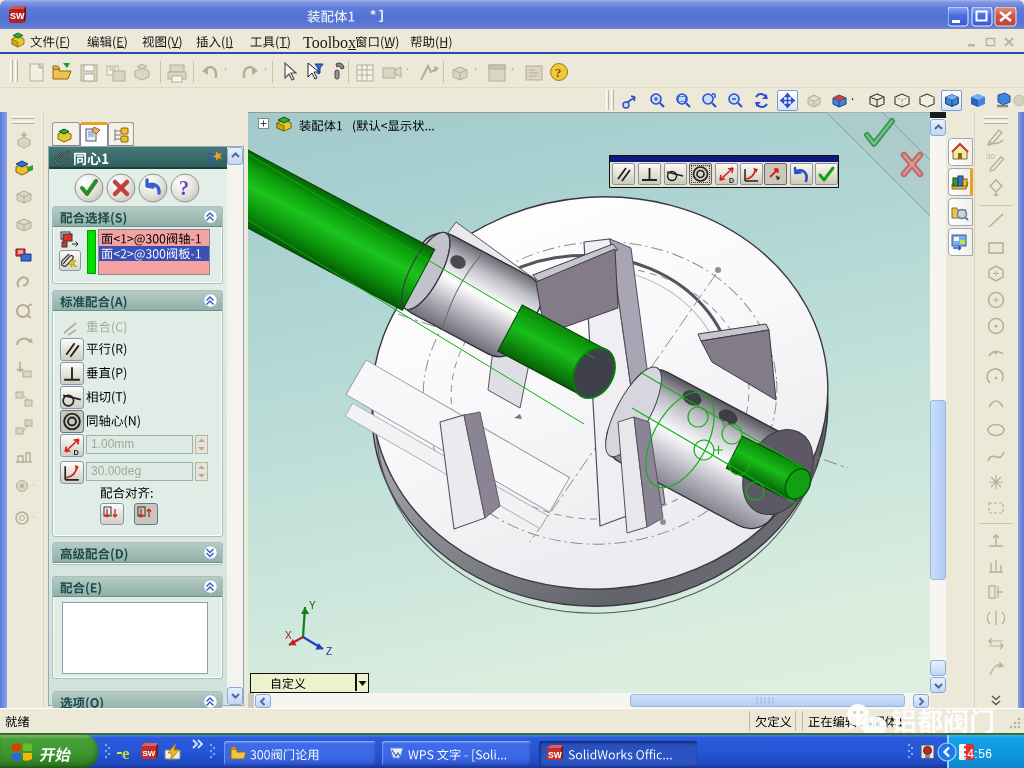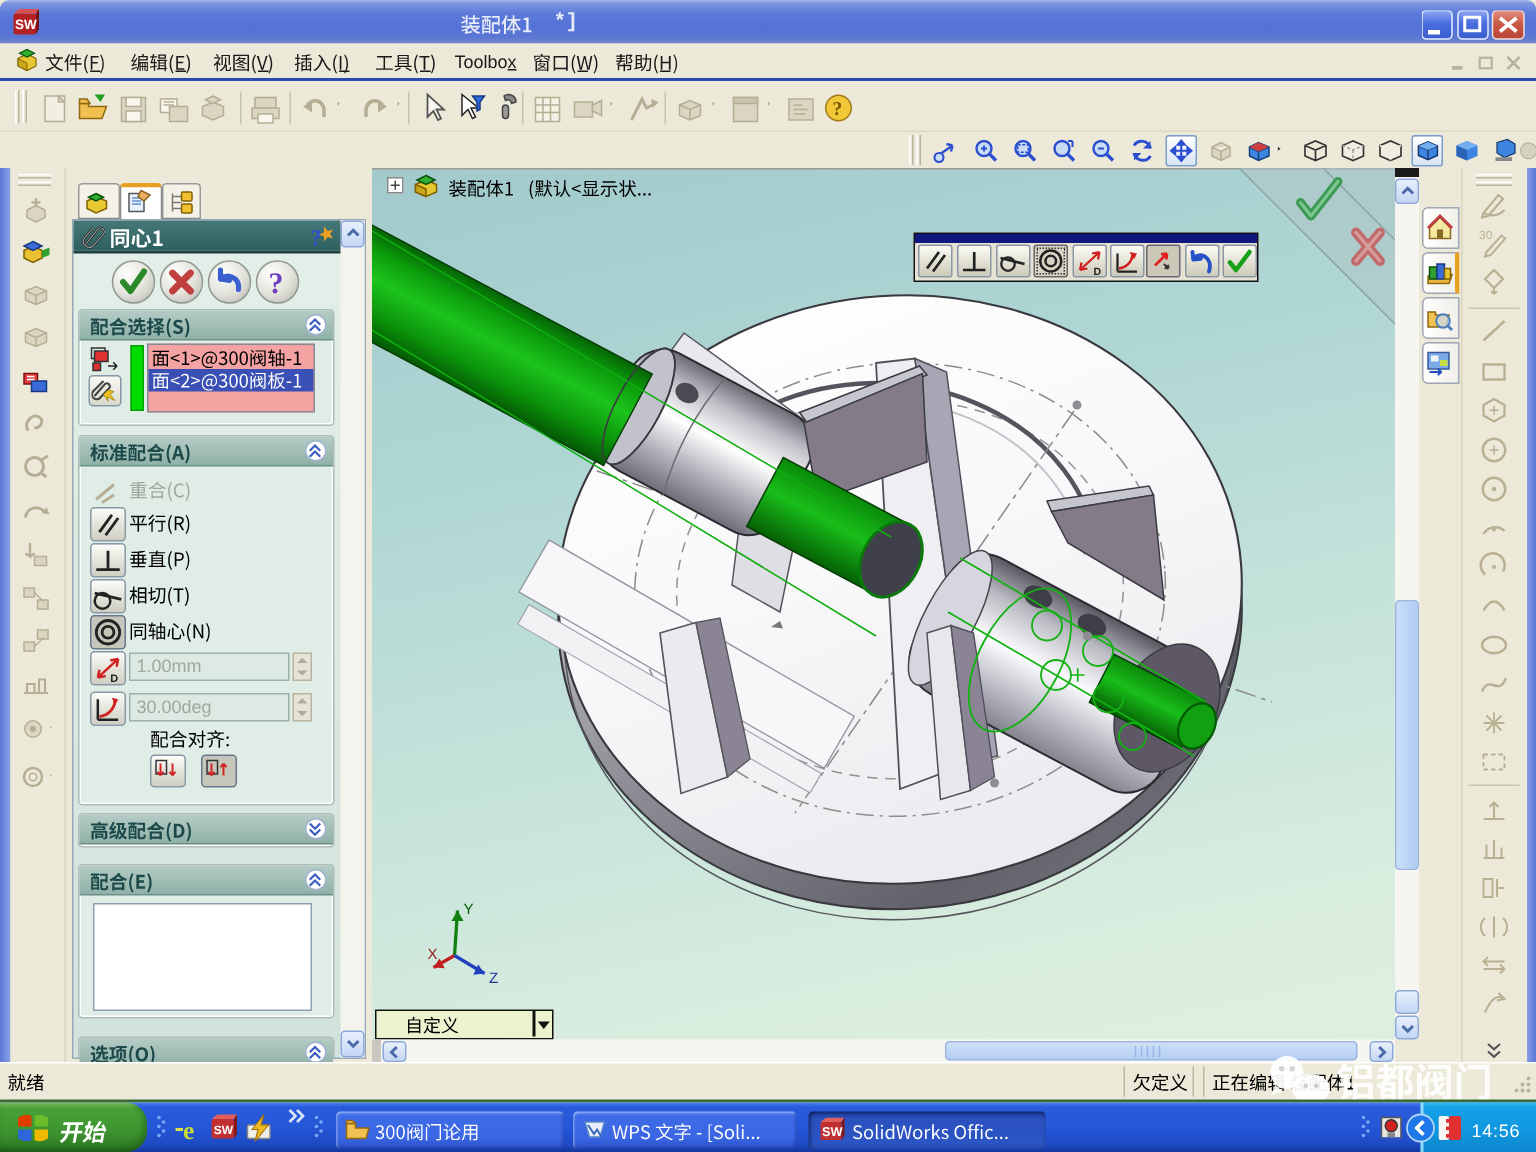--- a/index.html
+++ b/index.html
@@ -65,21 +65,21 @@
     </svg>
 <div class="abs" style="left:280px;top:47px;width:7px;height:1px;background:#1A1A1A"></div>
 <svg class="t" style="left:355px;top:33.5px;" width="45" height="16" viewBox="0 -12.5 45 16">
       <path d="M2.0 -5.9H10.6V1.0H9.6V-5.2H3.0V1.0H2.0ZM5.4 -7.2 6.4 -7.0Q6.1 -6.5 5.8 -6.1Q5.5 -5.7 5.2 -5.4L4.4 -5.6Q4.7 -6.0 4.9 -6.4Q5.2 -6.8 5.4 -7.2ZM2.4 -0.2H10.2V0.5H2.4ZM8.0 -4.2H8.2L8.3 -4.2L8.8 -4.0Q8.4 -3.0 7.6 -2.3Q6.9 -1.6 5.9 -1.1Q4.9 -0.7 3.9 -0.4Q3.8 -0.6 3.7 -0.7Q3.6 -0.9 3.5 -1.0Q4.4 -1.2 5.3 -1.6Q6.3 -2.0 7.0 -2.6Q7.7 -3.2 8.0 -4.1ZM4.9 -4.9 5.7 -4.8Q5.4 -4.2 5.0 -3.7Q4.6 -3.1 4.0 -2.6Q3.9 -2.7 3.7 -2.8Q3.6 -3.0 3.4 -3.0Q4.0 -3.5 4.4 -4.0Q4.7 -4.5 4.9 -4.9ZM5.0 -4.2H8.2V-3.6H4.5ZM4.6 -2.7 5.0 -3.2Q5.7 -3.0 6.4 -2.6Q7.2 -2.3 7.8 -1.9Q8.5 -1.5 8.9 -1.2L8.4 -0.6Q8.0 -1.0 7.4 -1.3Q6.7 -1.7 6.0 -2.1Q5.2 -2.5 4.6 -2.7ZM1.0 -9.4H11.5V-7.5H10.5V-8.7H1.9V-7.5H1.0ZM4.6 -8.4 5.3 -8.0Q4.8 -7.5 4.2 -7.1Q3.6 -6.8 2.9 -6.5Q2.2 -6.1 1.6 -5.9L1.1 -6.7Q1.7 -6.8 2.3 -7.1Q2.9 -7.4 3.5 -7.7Q4.1 -8.0 4.6 -8.4ZM7.2 -7.9 7.8 -8.4Q8.4 -8.2 9.1 -7.8Q9.8 -7.5 10.5 -7.1Q11.1 -6.8 11.5 -6.5L10.9 -5.9Q10.5 -6.2 9.9 -6.5Q9.3 -6.9 8.6 -7.3Q7.8 -7.6 7.2 -7.9ZM5.3 -10.3 6.3 -10.6Q6.5 -10.2 6.7 -9.8Q6.9 -9.4 7.0 -9.1L6.0 -8.8Q5.9 -9.1 5.7 -9.5Q5.5 -10.0 5.3 -10.3Z M14.1 -9.2H23.5V0.6H22.4V-8.2H15.1V0.7H14.1ZM14.5 -1.3H23.1V-0.4H14.5Z M28.0 2.5Q27.1 1.0 26.6 -0.5Q26.1 -2.0 26.1 -3.9Q26.1 -5.7 26.6 -7.3Q27.1 -8.8 28.0 -10.2L28.7 -9.9Q27.9 -8.6 27.5 -7.0Q27.1 -5.5 27.1 -3.9Q27.1 -2.3 27.5 -0.7Q27.9 0.8 28.7 2.1Z M31.5 0.0 29.5 -9.2H30.7L31.7 -4.2Q31.8 -3.4 32.0 -2.7Q32.1 -2.0 32.2 -1.2H32.3Q32.5 -2.0 32.6 -2.7Q32.8 -3.4 33.0 -4.2L34.2 -9.2H35.3L36.5 -4.2Q36.7 -3.4 36.9 -2.7Q37.0 -2.0 37.2 -1.2H37.3Q37.4 -2.0 37.5 -2.7Q37.7 -3.4 37.8 -4.2L38.8 -9.2H39.9L38.0 0.0H36.6L35.2 -5.5Q35.1 -6.1 35.0 -6.6Q34.8 -7.1 34.7 -7.6H34.7Q34.6 -7.1 34.5 -6.6Q34.3 -6.1 34.2 -5.5L32.9 0.0Z M41.4 2.5 40.7 2.1Q41.5 0.8 41.9 -0.7Q42.3 -2.3 42.3 -3.9Q42.3 -5.5 41.9 -7.0Q41.5 -8.6 40.7 -9.9L41.4 -10.2Q42.3 -8.8 42.8 -7.3Q43.3 -5.7 43.3 -3.9Q43.3 -2.0 42.8 -0.5Q42.3 1.0 41.4 2.5Z" fill="#1A1A1A"></path>
     </svg>
 <div class="abs" style="left:385px;top:47px;width:7px;height:1px;background:#1A1A1A"></div>
 <svg class="t" style="left:410px;top:33.5px;" width="44" height="16" viewBox="0 -12.5 44 16">
       <path d="M0.8 -9.5H6.7V-8.7H0.8ZM0.6 -6.1H6.7V-5.4H0.6ZM1.1 -7.8H6.4V-7.1H1.1ZM7.3 -10.0H10.9V-9.2H8.2V-3.8H7.3ZM10.7 -10.0H10.9L11.1 -10.0L11.7 -9.6Q11.4 -9.1 11.0 -8.6Q10.6 -8.1 10.2 -7.6Q11.0 -7.1 11.3 -6.6Q11.6 -6.2 11.6 -5.8Q11.6 -5.4 11.5 -5.1Q11.3 -4.8 11.0 -4.6Q10.8 -4.6 10.6 -4.5Q10.4 -4.5 10.3 -4.4Q9.9 -4.4 9.5 -4.4Q9.2 -4.4 8.8 -4.4Q8.8 -4.6 8.7 -4.8Q8.6 -5.1 8.5 -5.2Q8.9 -5.2 9.2 -5.2Q9.6 -5.2 9.9 -5.2Q10.0 -5.2 10.1 -5.2Q10.3 -5.3 10.4 -5.3Q10.7 -5.4 10.7 -5.8Q10.7 -6.2 10.3 -6.6Q10.0 -7.0 9.2 -7.5Q9.5 -7.8 9.8 -8.3Q10.0 -8.7 10.3 -9.1Q10.6 -9.5 10.7 -9.8ZM3.4 -10.5H4.4V-6.8Q4.4 -6.4 4.2 -5.9Q4.1 -5.5 3.8 -5.0Q3.5 -4.5 2.9 -4.0Q2.4 -3.5 1.5 -3.2Q1.4 -3.4 1.2 -3.6Q1.0 -3.8 0.9 -3.9Q1.6 -4.2 2.1 -4.5Q2.6 -4.9 2.9 -5.3Q3.2 -5.7 3.3 -6.1Q3.4 -6.5 3.4 -6.8ZM5.7 -4.3H6.7V1.0H5.7ZM1.9 -3.3H10.3V-2.4H2.8V0.3H1.9ZM9.9 -3.3H10.8V-0.7Q10.8 -0.4 10.7 -0.2Q10.6 0.1 10.3 0.2Q10.0 0.3 9.5 0.3Q9.0 0.3 8.2 0.3Q8.2 0.1 8.1 -0.1Q8.0 -0.3 7.9 -0.5Q8.3 -0.5 8.6 -0.5Q9.0 -0.5 9.2 -0.5Q9.5 -0.5 9.6 -0.5Q9.8 -0.5 9.8 -0.6Q9.9 -0.6 9.9 -0.7Z M18.3 -7.7H23.6V-6.8H18.3ZM23.2 -7.7H24.1Q24.1 -7.7 24.1 -7.6Q24.1 -7.5 24.1 -7.4Q24.1 -7.3 24.1 -7.2Q24.1 -5.2 24.0 -3.8Q24.0 -2.5 23.9 -1.6Q23.8 -0.7 23.7 -0.3Q23.6 0.2 23.5 0.4Q23.3 0.7 23.1 0.8Q22.8 0.9 22.5 0.9Q22.3 0.9 21.8 0.9Q21.3 0.9 20.8 0.9Q20.8 0.7 20.7 0.4Q20.7 0.2 20.5 -0.0Q21.1 0.0 21.5 0.0Q22.0 0.0 22.2 0.0Q22.3 0.1 22.4 0.0Q22.5 -0.0 22.6 -0.1Q22.8 -0.3 22.9 -0.7Q22.9 -1.2 23.0 -2.0Q23.1 -2.9 23.1 -4.2Q23.2 -5.5 23.2 -7.5ZM20.4 -10.5H21.3Q21.3 -9.1 21.3 -7.7Q21.2 -6.3 21.1 -5.0Q20.9 -3.8 20.6 -2.6Q20.2 -1.5 19.5 -0.6Q18.9 0.3 17.8 1.0Q17.7 0.9 17.5 0.6Q17.3 0.4 17.1 0.3Q18.1 -0.3 18.8 -1.2Q19.4 -2.0 19.7 -3.1Q20.1 -4.1 20.2 -5.3Q20.4 -6.5 20.4 -7.8Q20.4 -9.1 20.4 -10.5ZM13.8 -9.9H17.9V-1.8H17.0V-9.0H14.7V-1.0H13.8ZM12.9 -1.2Q13.6 -1.3 14.5 -1.5Q15.5 -1.7 16.5 -1.9Q17.6 -2.2 18.6 -2.4L18.7 -1.5Q17.7 -1.3 16.7 -1.1Q15.7 -0.8 14.8 -0.6Q13.8 -0.4 13.1 -0.2ZM14.3 -7.2H17.4V-6.4H14.3ZM14.3 -4.5H17.4V-3.7H14.3Z M28.0 2.5Q27.1 1.0 26.6 -0.5Q26.1 -2.0 26.1 -3.9Q26.1 -5.7 26.6 -7.3Q27.1 -8.8 28.0 -10.2L28.7 -9.9Q27.9 -8.6 27.5 -7.0Q27.1 -5.5 27.1 -3.9Q27.1 -2.3 27.5 -0.7Q27.9 0.8 28.7 2.1Z M30.5 0.0V-9.2H31.6V-5.3H35.9V-9.2H37.1V0.0H35.9V-4.3H31.6V0.0Z M39.6 2.5 38.9 2.1Q39.7 0.8 40.1 -0.7Q40.5 -2.3 40.5 -3.9Q40.5 -5.5 40.1 -7.0Q39.7 -8.6 38.9 -9.9L39.6 -10.2Q40.4 -8.8 40.9 -7.3Q41.4 -5.7 41.4 -3.9Q41.4 -2.0 40.9 -0.5Q40.4 1.0 39.6 2.5Z" fill="#1A1A1A"></path>
     </svg>
 <div class="abs" style="left:440px;top:47px;width:7px;height:1px;background:#1A1A1A"></div>
-<div class="abs" style="left:303px;top:34px;width:50px;height:14px;color:#1A1A1A;font-size:12px;font-family:Liberation Sans, sans-serif">Toolbo<span style="text-decoration:underline">x</span></div>
+<div class="abs" style="left:303px;top:34px;width:50px;height:14px;color:#1A1A1A;font-size:16px;font-family:Liberation Serif, serif">Toolbo<span style="text-decoration:underline">x</span></div>
 <svg class="abs" style="left:965px;top:34px" width="54" height="16" viewBox="0 0 54 16">
 <rect x="3" y="10" width="7" height="2.5" fill="#B8B4A4"></rect>
 <rect x="21.5" y="4.5" width="8" height="7" fill="none" stroke="#B8B4A4" stroke-width="1.5"></rect>
 <path d="M40 4 L48 12 M48 4 L40 12" stroke="#B8B4A4" stroke-width="1.8"></path>
     </svg>
 <div class="abs" style="left:0;top:52px;width:1024px;height:2px;background:#2A4AB0"></div>
 <div class="abs" style="left:0;top:54px;width:1024px;height:34px;background:#ECE9D8;border-bottom:1px solid #DDD9C3"></div>
 <div class="abs" style="left:10px;top:60px;width:3px;height:22px;border-left:1px solid #fff;border-right:1px solid #B8B49E"></div>
 <div class="abs" style="left:15px;top:60px;width:3px;height:22px;border-left:1px solid #fff;border-right:1px solid #B8B49E"></div>
 <svg class="abs" style="left:26px;top:62px" width="22" height="22" viewBox="0 0 22 22">
@@ -1028,13 +1028,13 @@
       <circle cx="10" cy="10" r="9" fill="#1E78E8" stroke="#B0D4F8" stroke-width="1.2"></circle>
       <path d="M12 5.5 L7.5 10 L12 14.5" fill="none" stroke="#FFF" stroke-width="2.4"></path>
     </svg>
 <svg class="abs" style="left:959px;top:744px" width="15" height="16" viewBox="0 0 15 16">
       <rect x="0" y="0" width="7" height="16" rx="1.5" fill="#F6F6F2"></rect>
       <rect x="7" y="0" width="8" height="16" rx="1.5" fill="#E03030"></rect>
       <rect x="5" y="2" width="4" height="2.5" fill="#E03030"></rect>
       <rect x="5" y="7" width="4" height="2.5" fill="#E03030"></rect>
       <rect x="5" y="12" width="4" height="2.5" fill="#E03030"></rect>
     </svg>
-<div class="abs" style="left:981px;top:747px;width:44px;height:14px;color:#FFF;font-size:12px;font-family:'Liberation Sans';letter-spacing:0.5px">14:56</div>
+<div class="abs" style="left:960px;top:747px;width:44px;height:14px;color:#FFF;font-size:12px;font-family:'Liberation Sans';letter-spacing:0.5px">14:56</div>
 </div>
 </body></html>

